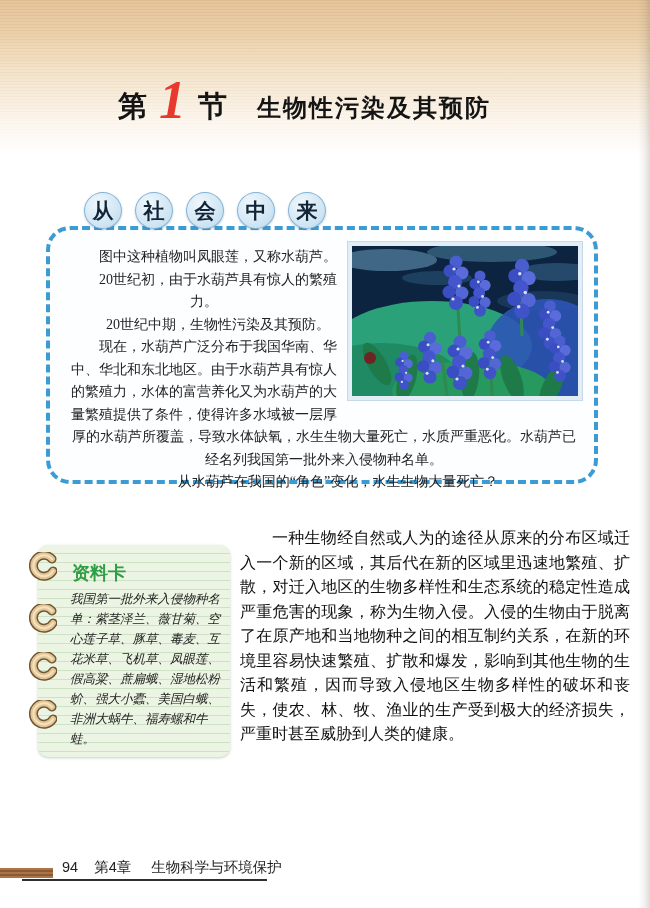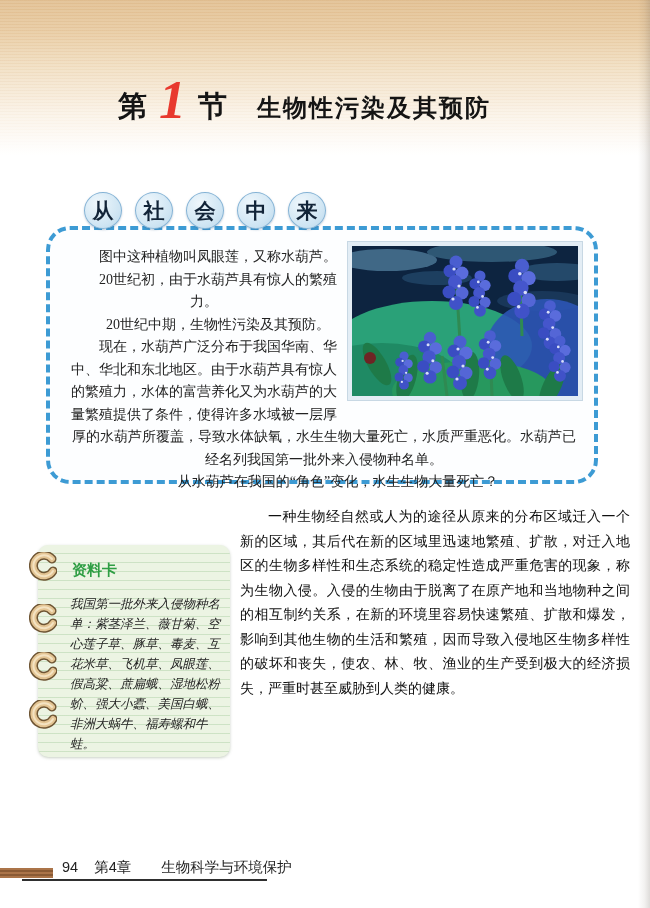--- a/index.html
+++ b/index.html
@@ -83,52 +83,52 @@
     position: absolute; left: 38px; top: 545px; width: 192px; height: 212px;
     border-radius: 10px;
     background-color: #ecf4e3;
     background-image: repeating-linear-gradient(180deg,
       rgba(168,205,160,0) 0 8px, rgba(168,205,160,0.45) 8px 9px);
     box-shadow: 0 1px 3px rgba(100,120,90,0.35);
     padding: 16px 8px 8px 32px;
     z-index: 2;
   }
   .card-title {
-    color: #2f9e44; font-weight: bold; font-size: 15px;
+    color: #2f9e44; font-weight: bold; font-size: 18px;
     font-family: "Liberation Sans", sans-serif;
-    margin: 0 0 14px 2px;
+    margin: 0 0 4px 2px;
   }
   .card-body { font-size: 12.5px; line-height: 20px; color: #222; font-style: italic; }
   .ring { position: absolute; z-index: 4; width: 28px; height: 30px; }
   .ring-1 { left: 29px; top: 552px; }
   .ring-2 { left: 29px; top: 604px; }
   .ring-3 { left: 29px; top: 652px; }
   .ring-4 { left: 29px; top: 700px; }
 
   
   .main-text {
-    position: absolute; left: 240px; top: 505px; width: 390px;
-    font-size: 14px; line-height: 24.5px; color: #101010;
+    position: absolute; left: 240px; top: 526px; width: 390px;
+    font-size: 16px; line-height: 24.5px; color: #101010;
     text-align: justify;
   }
   .main-text p { text-indent: 2em; }
 
   
   .footer-bar {
     position: absolute; left: 0; top: 868px; width: 53px; height: 10px;
     background: repeating-linear-gradient(180deg,
       #ab7449 0 2px, #8a5a34 2px 4px);
   }
   .footer-text {
     position: absolute; left: 62px; top: 858px;
     font-family: "Liberation Sans", sans-serif;
     font-size: 14.5px; color: #1f1f1f; white-space: nowrap;
   }
   .footer-text .pg { margin-right: 12px; }
-  .footer-text .ch { margin-right: 26px; }
+  .footer-text .ch { margin-right: 16px; }
   .footer-underline {
     position: absolute; left: 22px; top: 879px; width: 245px; height: 2px;
     background: #2f2f2f;
   }
 </style>
 </head>
 <body>
 
 <div class="page">
   <div class="halftone"></div>

